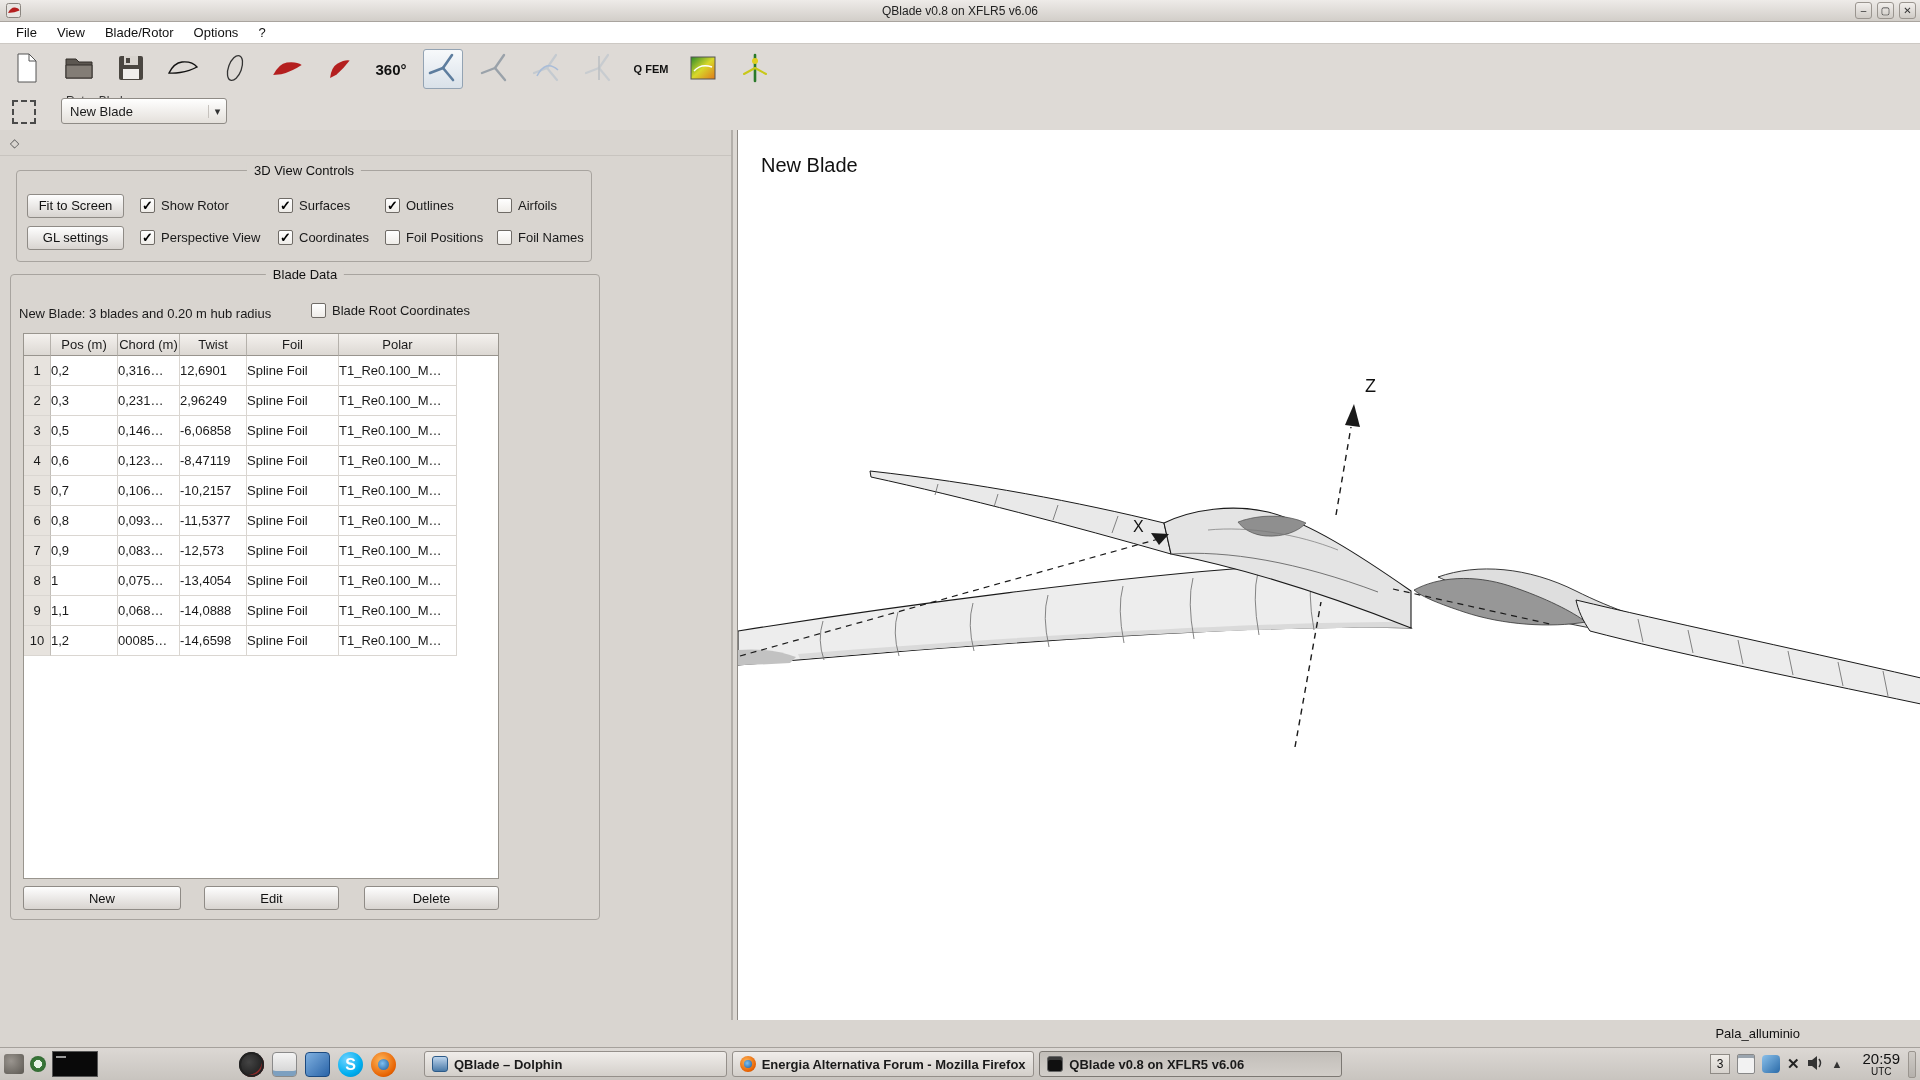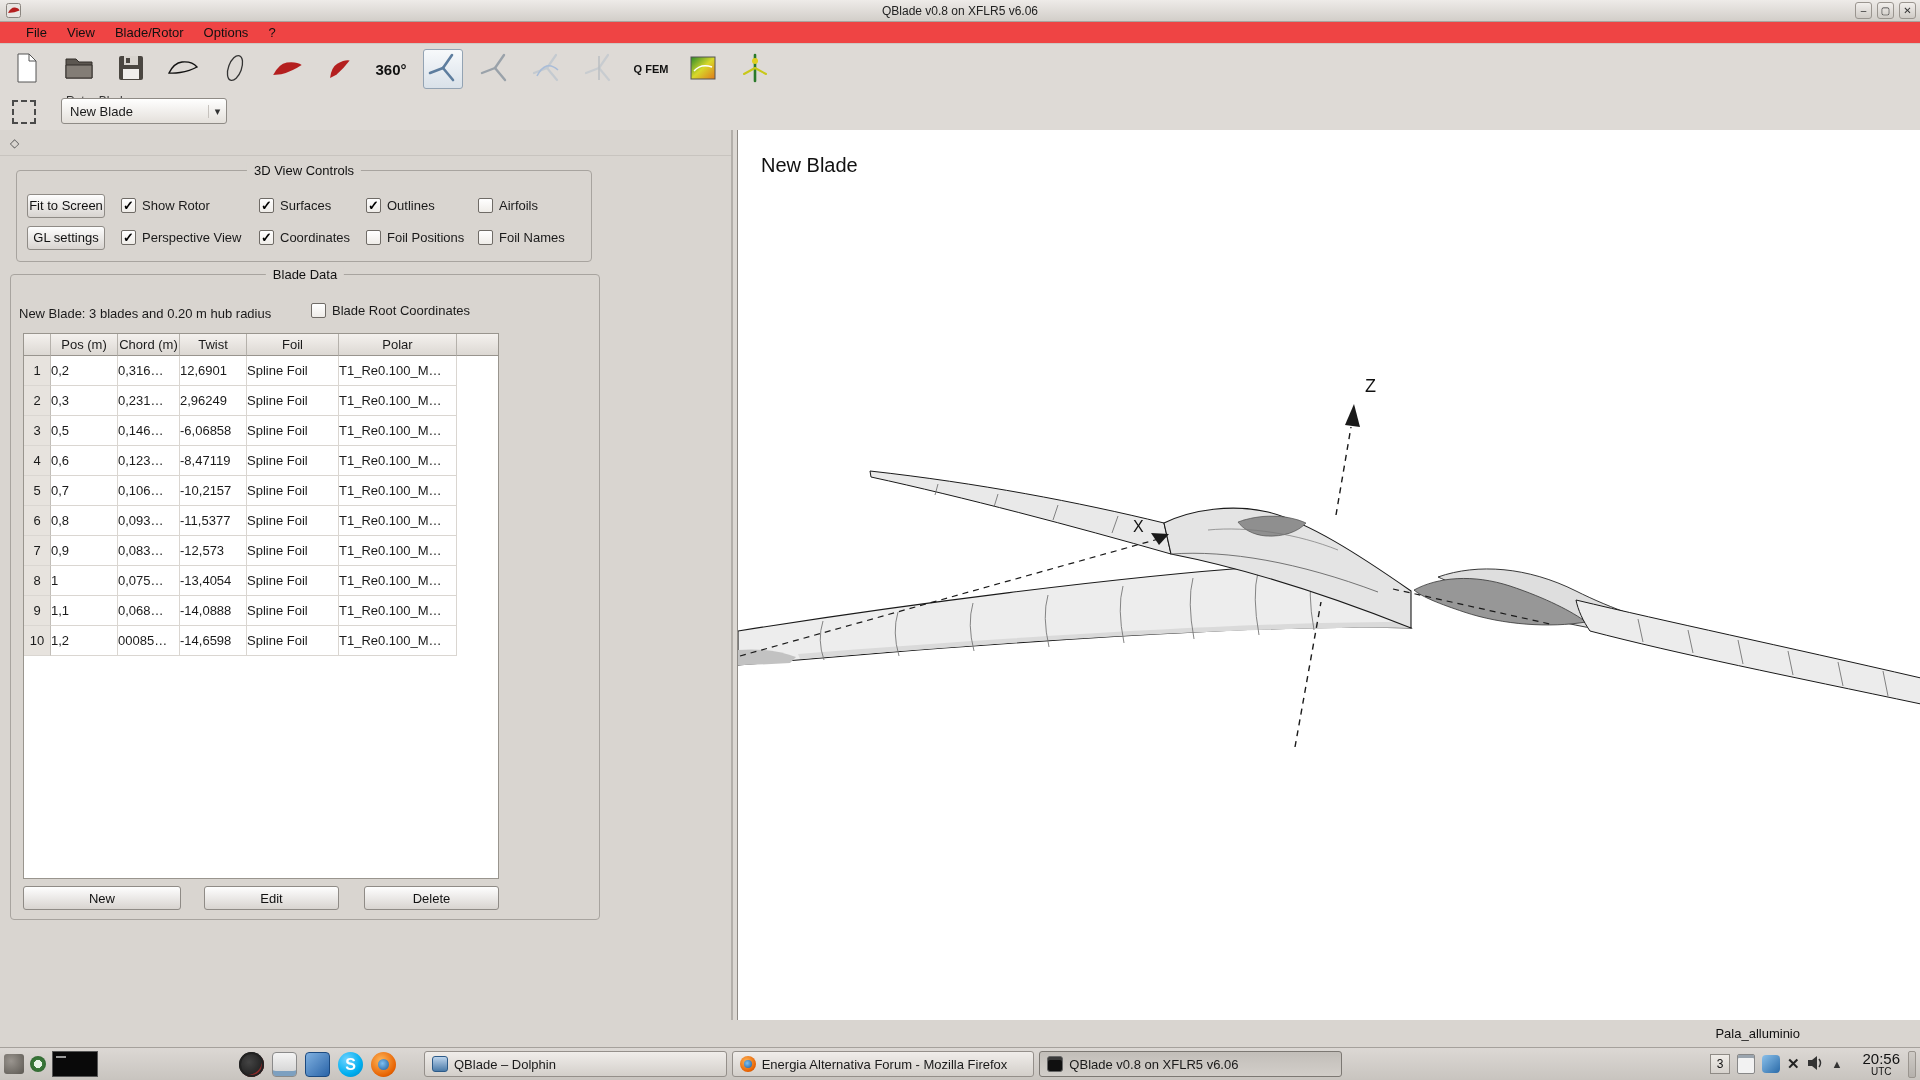--- a/index.html
+++ b/index.html
@@ -10,22 +10,22 @@
   #titlebar{position:absolute;top:0;left:0;width:1920px;height:22px;
     background:linear-gradient(#eeebe8,#d2cec9);border-bottom:1px solid #a9a49f;
     display:flex;align-items:center;}
   #titlebar .appicon{margin-left:6px;width:15px;height:15px;display:inline-block;z-index:2;}
   #titlebar .title{position:absolute;left:0;right:0;text-align:center;font-size:12px;color:#222;}
   .winbtns{position:absolute;right:4px;top:2px;display:flex;gap:5px;}
   .wb{width:17px;height:17px;border:1px solid #9a958f;border-radius:3px;
     background:linear-gradient(#f2efec,#cfcbc6);font-size:10px;line-height:15px;text-align:center;color:#333;}
 
   
-  #menubar{position:absolute;top:22px;left:0;width:1920px;height:22px;background:#ef4444;
-    display:flex;align-items:center;padding-left:16px;border-bottom:1px solid #cdc9c4;}
+  #menubar{position:absolute;top:22px;left:0;width:1920px;height:22px;background:#ffffff;
+    display:flex;align-items:center;padding-left:6px;border-bottom:1px solid #cdc9c4;}
   .menu-item{padding:2px 10px;color:#111;}
 
   
   #toolbar{position:absolute;top:44px;left:0;width:1920px;height:50px;background:#dedad6;
     display:flex;align-items:center;gap:12px;padding-left:7px;}
   .tool{width:40px;height:40px;display:flex;align-items:center;justify-content:center;
     border:1px solid transparent;border-radius:3px;}
   .tool.active{background:linear-gradient(#f7f9fb,#d9e1e9);border:1px solid #93a3b3;}
   .tool .txt{font-weight:bold;color:#111;}
 
@@ -46,21 +46,21 @@
   .dock-header .dtitle{flex:1;color:#111;}
   .dock-header .float{color:#555;font-size:12px;}
 
   .group{position:absolute;border:1px solid #a8a49f;border-radius:4px;}
   .gtitle{position:absolute;top:-8px;left:50%;transform:translateX(-50%);
     background:#d9d5d0;padding:0 7px;white-space:nowrap;color:#111;}
   .g1{left:16px;top:40px;width:576px;height:92px;}
   .g2{left:10px;top:144px;width:590px;height:646px;}
 
   .vc-row{position:absolute;left:10px;display:flex;align-items:center;height:25px;}
-  .vc-row .btn{width:78px;margin-right:16px;}
+  .vc-row .btn{width:97px;margin-right:16px;}
   .btn{height:24px;background:linear-gradient(#fefefe,#d8d4d0);border:1px solid #8f8b86;
     border-radius:3px;font-size:13px;font-family:"Liberation Sans",sans-serif;color:#111;
     display:inline-flex;align-items:center;justify-content:center;}
   .cb{display:inline-flex;align-items:center;gap:6px;}
   .cbbox{width:15px;height:15px;border:1px solid #6f6b66;border-radius:2px;
     background:linear-gradient(#ffffff,#efece8);font-size:13px;line-height:13px;
     text-align:center;color:#000;font-weight:bold;}
   .col1{width:138px;}.col2{width:107px;}.col3{width:112px;}
 
   .info-text{position:absolute;left:8px;top:31px;white-space:nowrap;}
@@ -107,21 +107,21 @@
   .media{background:radial-gradient(circle at 40% 40%,#444,#111);border-radius:50%;box-shadow:inset 0 0 0 2px #222, inset -4px -4px 0 -2px #8a2a2a;}
   .photo{background:linear-gradient(#f4f4f4,#cfcfcf);border:1px solid #8a8a8a;box-shadow:inset 0 -8px 0 -3px #7da0c0;}
   .kapp{background:linear-gradient(135deg,#7fb0e0,#2a64a8);border:1px solid #1c4a80;}
   .skype{background:radial-gradient(circle at 35% 30%,#6fd2ff,#00aff0 60%,#0084c0);border-radius:50%;
     color:#fff;font-weight:bold;text-align:center;line-height:25px;font-size:16px;}
   .firefox{background:radial-gradient(circle at 40% 35%,#ffb75a,#e66000 70%,#9a3a00);border-radius:50%;position:relative;}
   .firefox::after{content:"";position:absolute;left:7px;top:7px;width:11px;height:11px;border-radius:50%;
     background:radial-gradient(circle at 40% 40%,#7fc0f0,#1a5a9a);}
   #tasks{display:flex;gap:5px;margin-left:22px;width:918px;}
   .task{flex:1;height:26px;background:linear-gradient(#f0edea,#d3cfca);border:1px solid #948f8a;
-    border-radius:3px;display:flex;align-items:center;gap:6px;padding:0 7px;overflow:hidden;}
+    border-radius:3px;display:flex;align-items:center;gap:6px;padding:0 7px;overflow:hidden;font-weight:bold;}
   .task.active{background:linear-gradient(#c2beb9,#d2cec9);border-color:#7c7873;}
   .tlabel{white-space:nowrap;overflow:hidden;}
   .ticon{width:16px;height:16px;flex:none;border-radius:3px;}
   .ticon.dolphin{background:linear-gradient(#bcd4ec,#4a7aa8);border:1px solid #2c5a88;}
   .ticon.firefox{background:radial-gradient(circle at 40% 35%,#ffb75a,#e66000 70%,#9a3a00);border-radius:50%;position:relative;}
   .ticon.firefox::after{content:"";position:absolute;left:4px;top:4px;width:8px;height:8px;border-radius:50%;
     background:radial-gradient(circle at 40% 40%,#7fc0f0,#1a5a9a);}
   .ticon.terminal{background:#101010;border:1px solid #666;box-shadow:inset 0 3px 0 #3a3a3a;}
   .spacer{flex:1;}
   .tray{display:flex;align-items:center;gap:7px;}
@@ -528,17 +528,17 @@
     <span class="klip"></span>
     <span class="bluet"></span>
     <span class="xglyph">✕</span>
     <span><svg width="18" height="16" viewBox="0 0 18 16">
           <polygon points="1,5 5,5 10,1 10,15 5,11 1,11" fill="#333"></polygon>
           <path d="M12,4 Q15,8 12,12" fill="none" stroke="#333" stroke-width="1.5"></path>
         </svg></span>
     <span class="chev">▲</span>
   </span>
   <span class="clock">
-    <div class="time">20:56</div>
+    <div class="time">20:59</div>
     <div class="zone">UTC</div>
   </span>
   <span class="edgestrip"></span>
 </div>
 
 </body></html>

